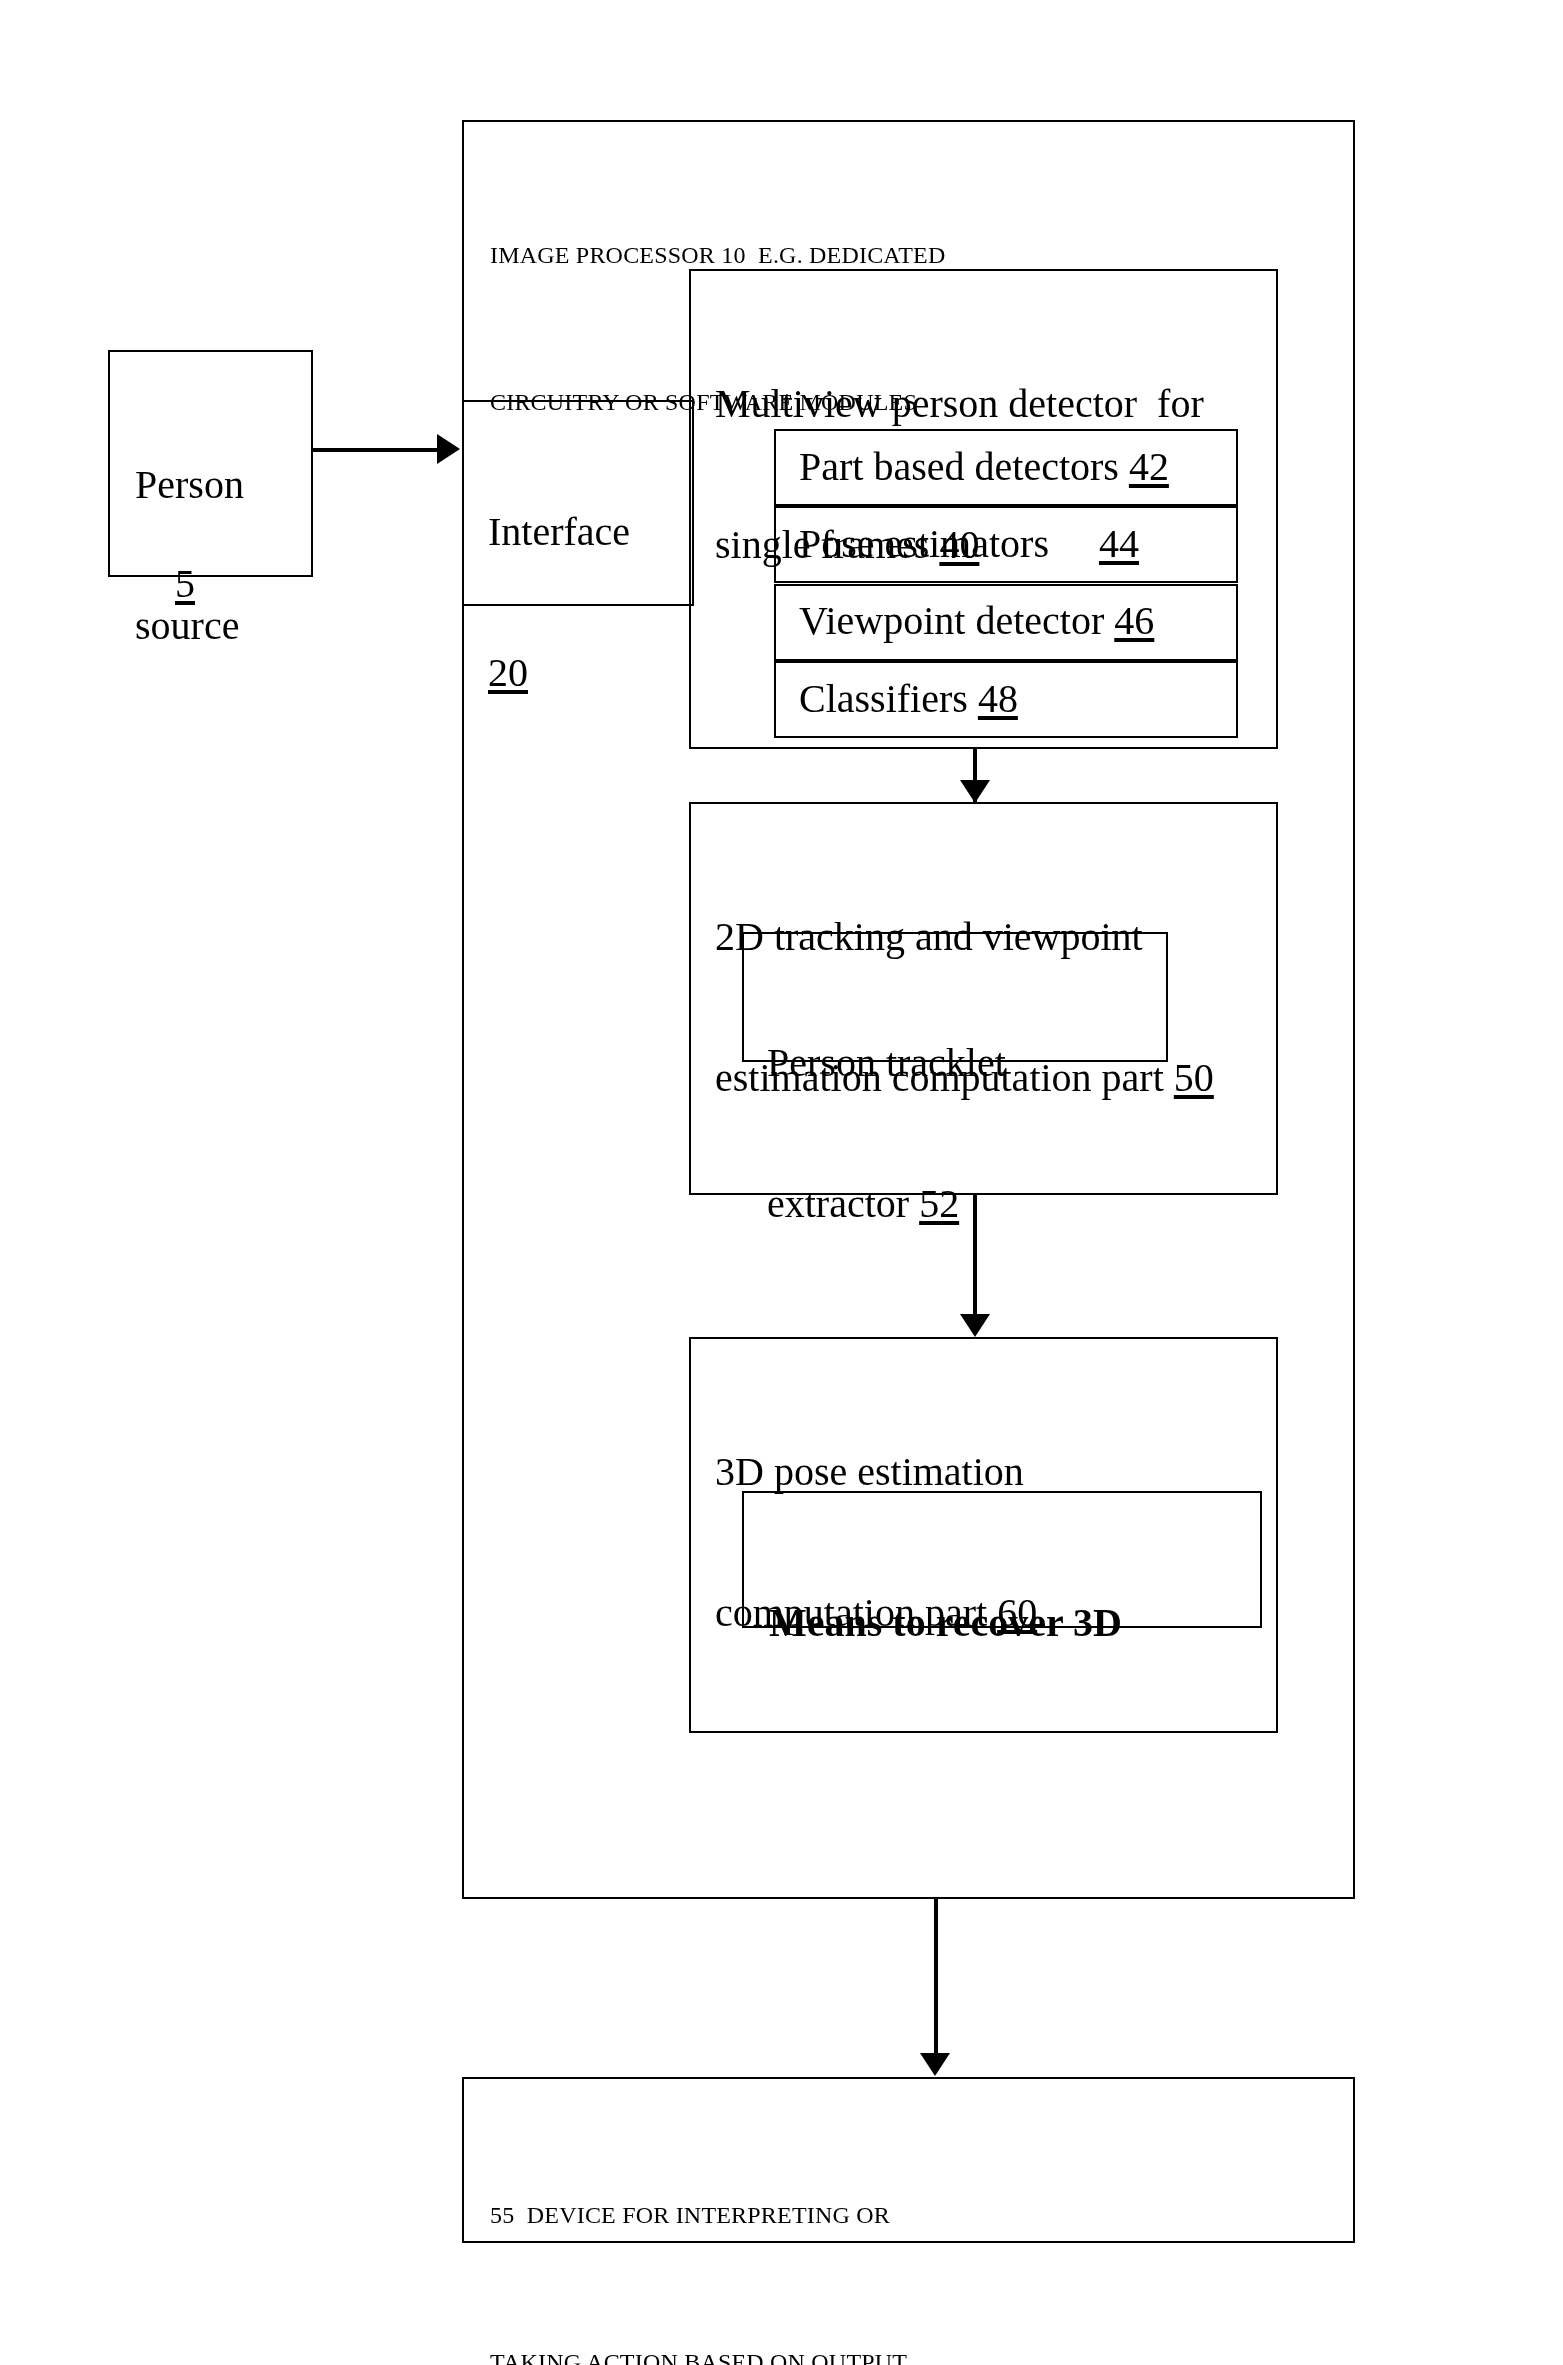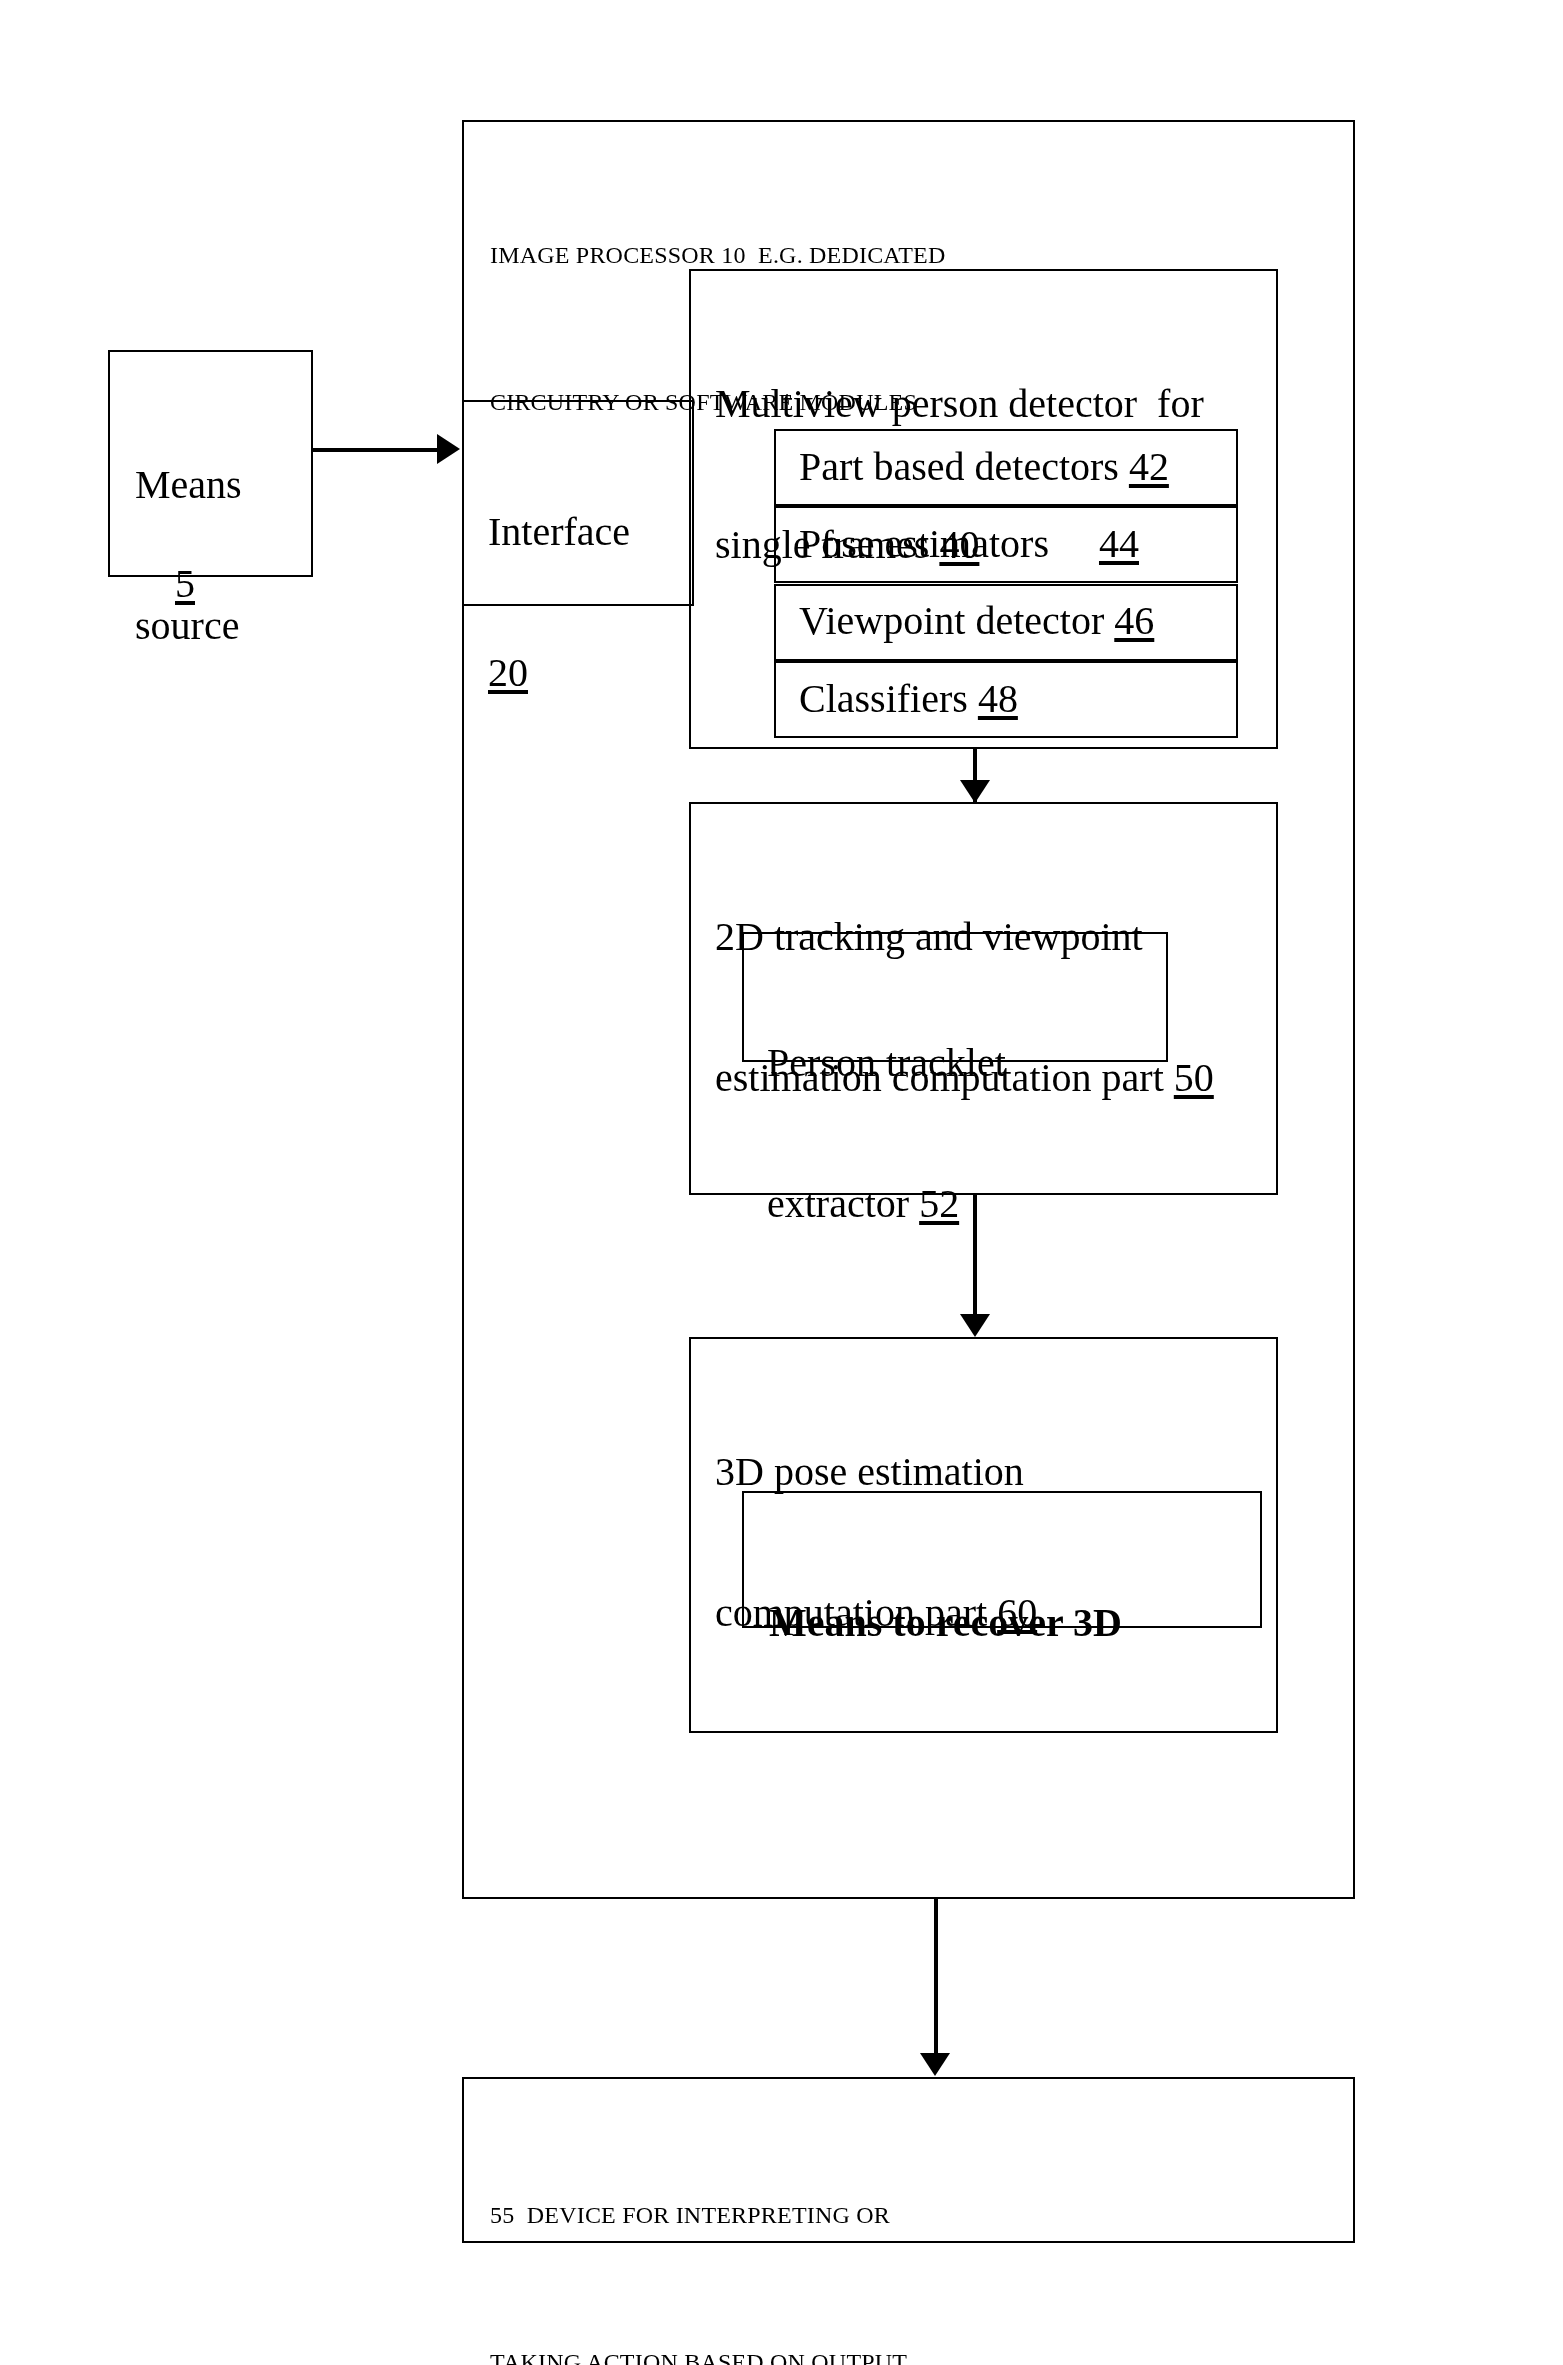--- a/index.html
+++ b/index.html
@@ -72,21 +72,21 @@
 
   <div class="box" style="left:462px; top:120px; width:893px; height:1779px;"></div>
 
   <div class="txt txt-caps" style="left:490px; top:133px; width:863px;">
     <div>IMAGE PROCESSOR 10  E.G. DEDICATED</div>
     <div>CIRCUITRY OR SOFTWARE MODULES</div>
   </div>
 
   <div class="box" style="left:108px; top:350px; width:205px; height:227px;"></div>
   <div class="txt" style="left:135px; top:367px; width:180px;">
-    <div>Means</div>
+    <div>Person</div>
     <div>source</div>
   </div>
   <div class="txt" style="left:135px; top:513px;">
     <u class="num">5</u>
   </div>
 
   <div class="line-h" style="left:313px; top:448px; width:126px;"></div>
   <div class="arrow-right" style="left:437px; top:434px;"></div>
 
   <div class="box" style="left:462px; top:400px; width:232px; height:206px;"></div>

